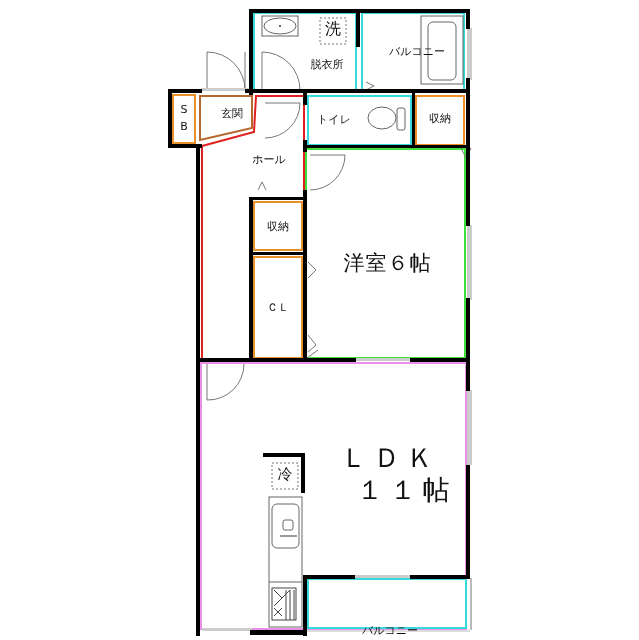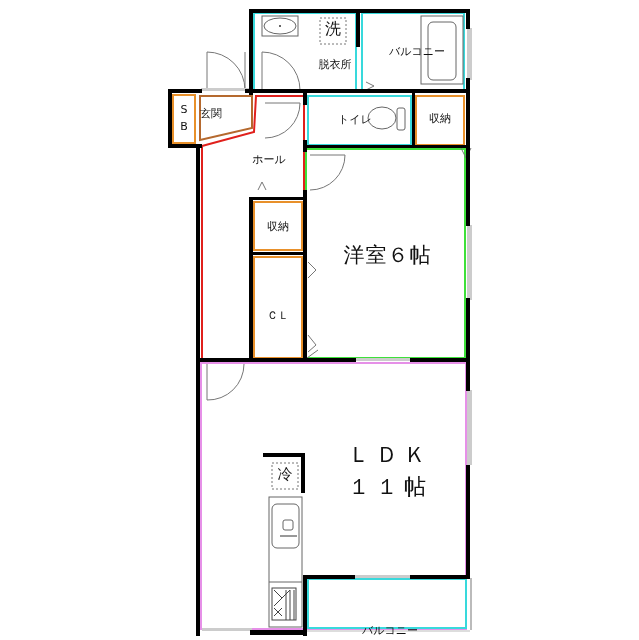--- a/index.html
+++ b/index.html
@@ -1,21 +1,21 @@
 <!DOCTYPE html>
 <html><head>
 <meta charset="utf-8">
 <style>
   html,body{margin:0;padding:0;background:#fff;}
   body{width:639px;height:640px;position:relative;overflow:hidden;font-family:"DejaVu Sans","Liberation Sans",sans-serif;}
   .abs{position:absolute;box-sizing:border-box;}
   .wall{position:absolute;background:#000;}
   .lbl{position:absolute;color:#111;white-space:nowrap;text-align:center;}
   .sm{font-size:11px;}
-  .big{font-size:22px;letter-spacing:6px;}
+  .big{font-size:27px;letter-spacing:6px;}
   svg{position:absolute;left:0;top:0;overflow:visible;}
 </style>
 </head>
 <body>
 
 <div class="abs" style="left:253px;top:12px;width:104px;height:80px;border:2px solid #38d9dc;"></div>
 <div class="abs" style="left:361px;top:12px;width:104px;height:80px;border:2px solid #38d9dc;"></div>
 <div class="abs" style="left:172px;top:94px;width:24px;height:50px;border:2px solid #e8902a;"></div>
 <div class="abs" style="left:307px;top:95px;width:105px;height:51px;border:2px solid #38d9dc;"></div>
 <div class="abs" style="left:415px;top:95px;width:50px;height:51px;border:2px solid #e8902a;"></div>
@@ -102,27 +102,27 @@
 <div class="wall" style="left:196px;top:358px;width:160px;height:4px;"></div>
 <div class="wall" style="left:410px;top:358px;width:60px;height:4px;"></div>
 <div class="wall" style="left:263px;top:453px;width:42px;height:4px;"></div>
 <div class="wall" style="left:301px;top:453px;width:4px;height:40px;"></div>
 <div class="wall" style="left:303px;top:575px;width:4px;height:61px;"></div>
 <div class="wall" style="left:303px;top:575px;width:52px;height:4px;"></div>
 <div class="wall" style="left:410px;top:575px;width:60px;height:4px;"></div>
 <div class="wall" style="left:250px;top:630px;width:57px;height:5px;"></div>
 
 <div class="lbl" style="left:320px;top:19px;width:26px;font-size:16px;">洗</div>
-<div class="lbl sm" style="left:310px;top:57px;width:50px;font-family:Liberation Mono, monospace;">脱衣所</div>
+<div class="lbl sm" style="left:302px;top:57px;width:50px;font-family:Liberation Mono, monospace;">脱衣所</div>
 <div class="lbl sm" style="left:382px;top:44px;width:70px;">バルコニー</div>
 <div class="lbl sm" style="left:174px;top:103px;width:20px;">S</div>
 <div class="lbl sm" style="left:174px;top:120px;width:20px;">B</div>
-<div class="lbl sm" style="left:193px;top:106px;width:36px;">玄関</div>
+<div class="lbl sm" style="left:214px;top:106px;width:36px;">玄関</div>
 <div class="lbl sm" style="left:205px;top:152px;width:44px;margin-left:42px;">ホール</div>
-<div class="lbl sm" style="left:312px;top:112px;width:44px;margin-left:21px;">トイレ</div>
+<div class="lbl sm" style="left:312px;top:112px;width:44px;">トイレ</div>
 <div class="lbl sm" style="left:417px;top:111px;width:46px;">収納</div>
 <div class="lbl sm" style="left:255px;top:219px;width:46px;">収納</div>
-<div class="lbl sm" style="left:255px;top:300px;width:46px;margin-top:8px;">ＣＬ</div>
-<div class="lbl" style="left:320px;top:241px;width:135px;font-size:21px;letter-spacing:1px;">洋室６帖</div>
+<div class="lbl sm" style="left:255px;top:300px;width:46px;">ＣＬ</div>
+<div class="lbl" style="left:320px;top:249px;width:135px;font-size:21px;letter-spacing:1px;">洋室６帖</div>
 <div class="lbl big" style="left:340px;top:440px;width:100px;">ＬＤＫ</div>
-<div class="lbl big" style="left:340px;top:472px;width:100px;text-align:center;">１１帖</div>
+<div class="lbl big" style="left:356px;top:472px;width:100px;text-align:center;">１１帖</div>
 <div class="lbl" style="left:272px;top:465px;width:26px;font-size:15px;">冷</div>
 <div class="lbl sm" style="left:340px;top:623px;width:100px;">バルコニー</div>
 
 </body></html>

